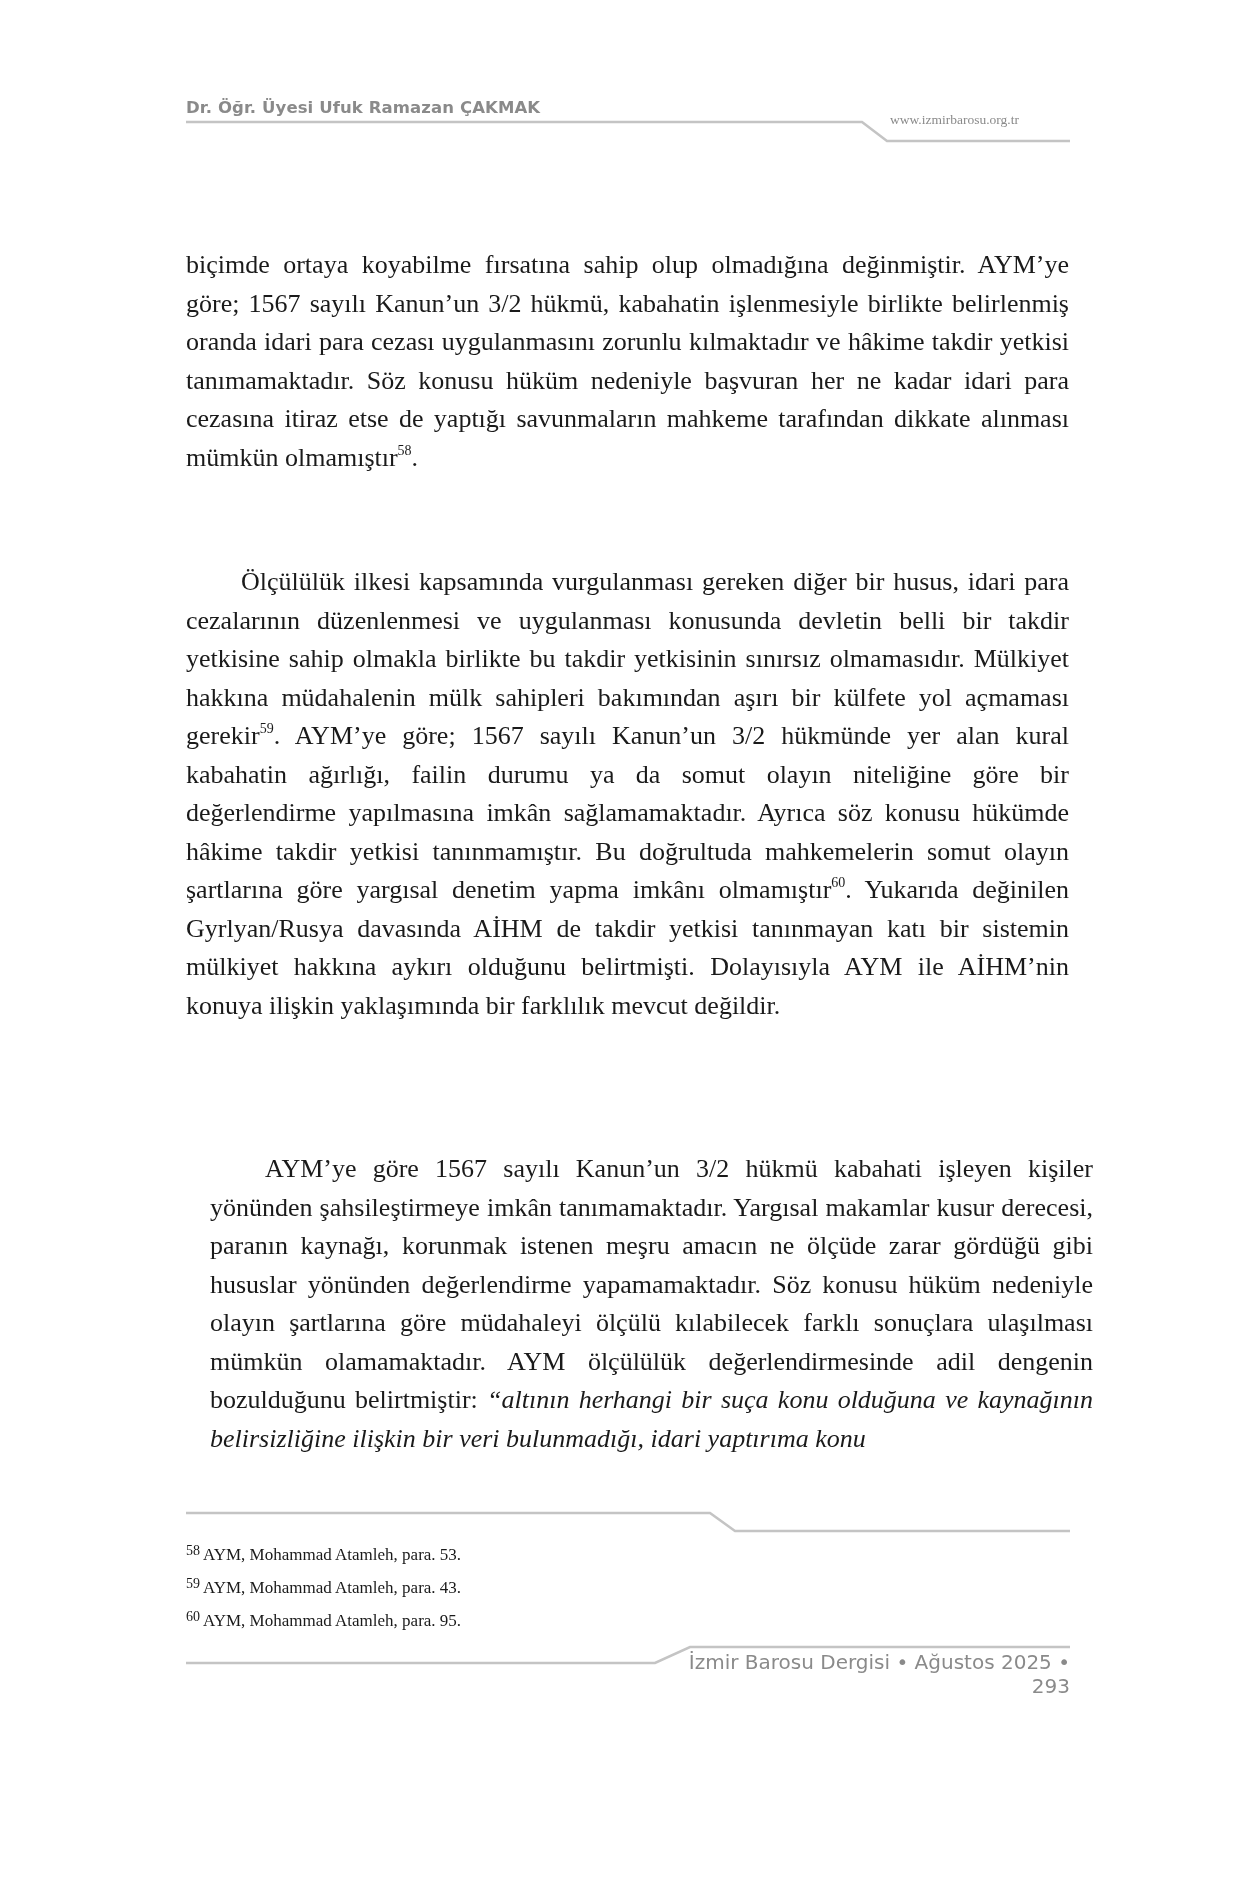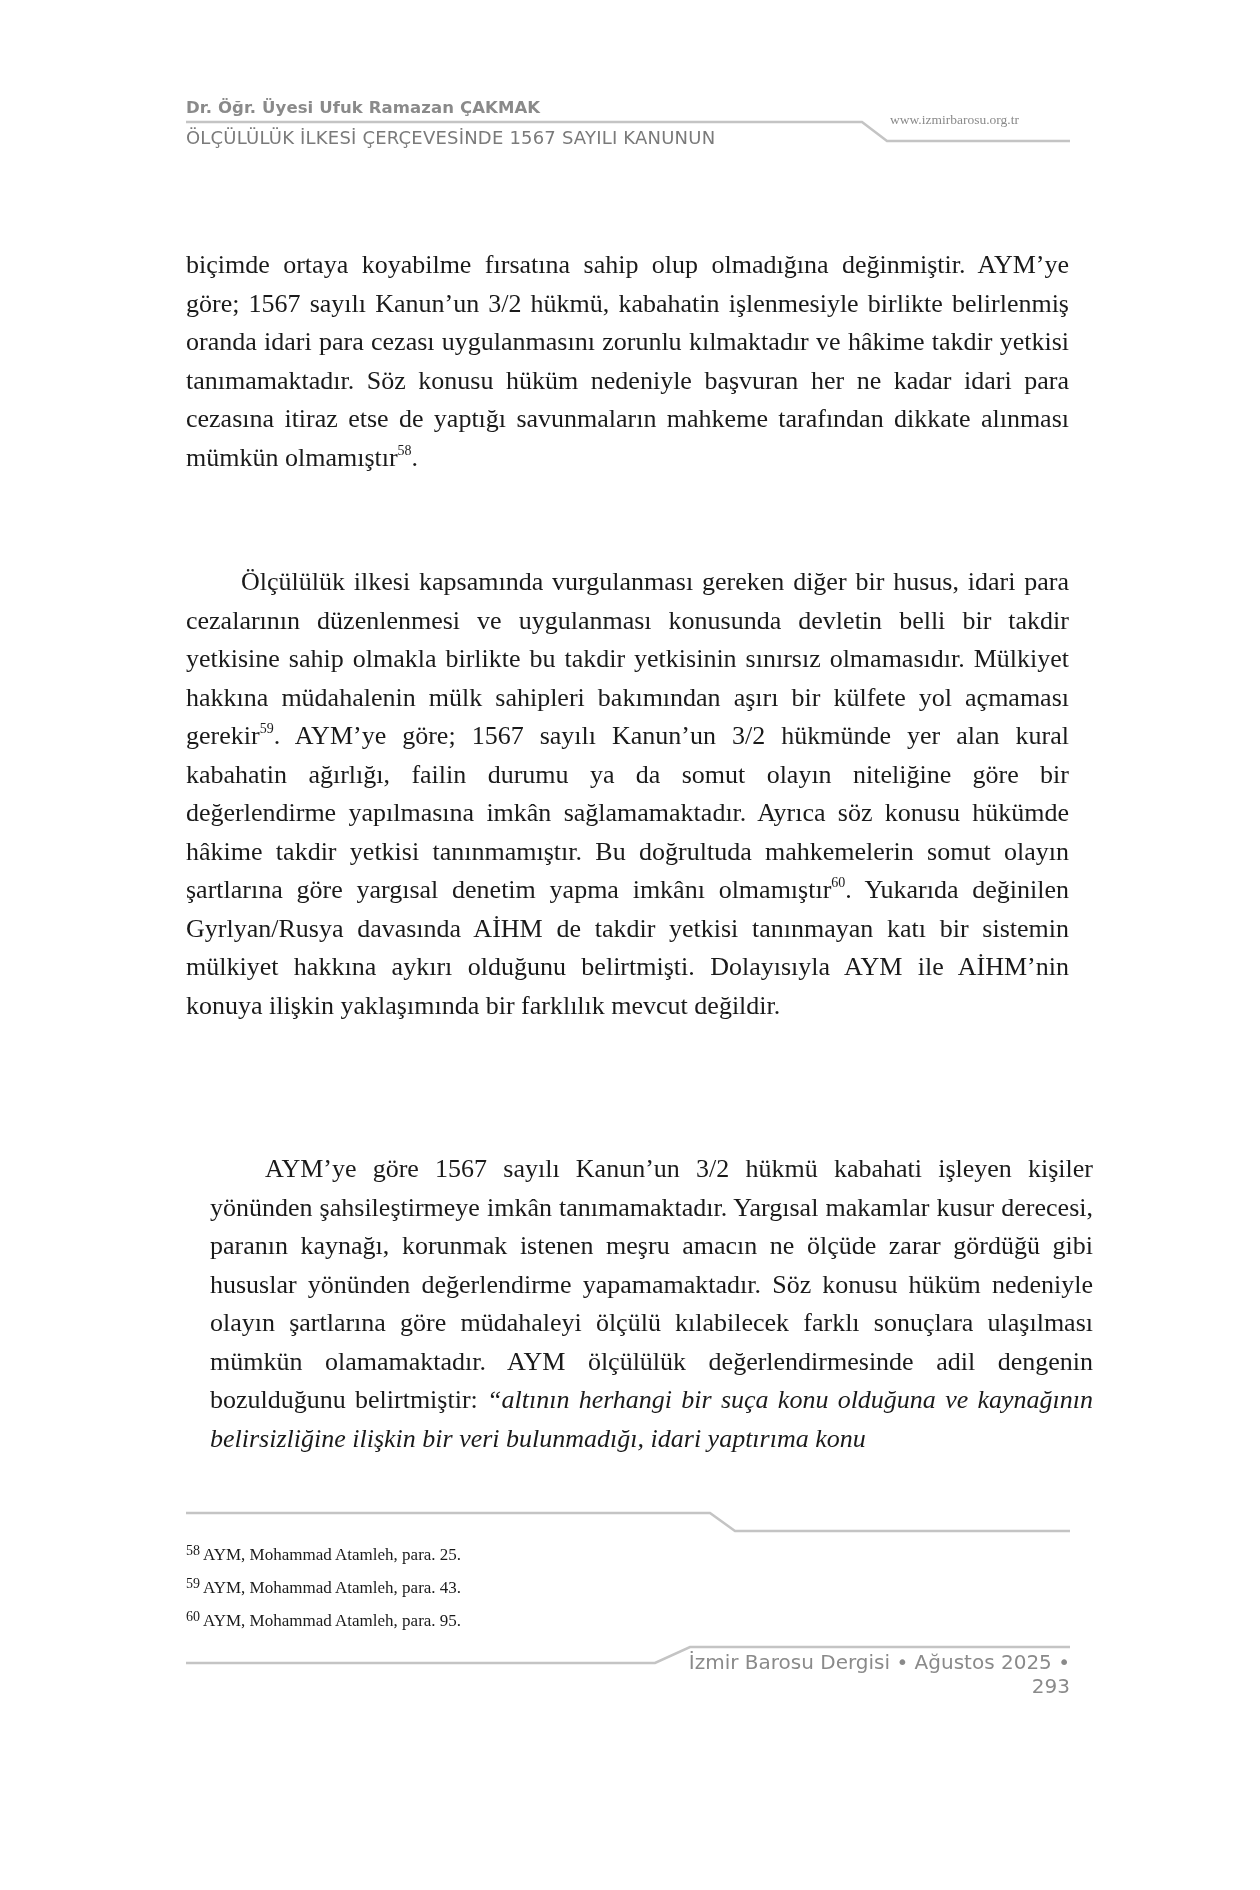--- a/index.html
+++ b/index.html
@@ -28,37 +28,36 @@
 <div class="page">
 
   <svg class="rules">
     <polyline points="186,122 862,122 887,141 1070,141" fill="none" stroke="#c4c4c4" stroke-width="2.5"></polyline>
     <polyline points="186,1513 710,1513 735,1531 1070,1531" fill="none" stroke="#c4c4c4" stroke-width="2.5"></polyline>
     <polyline points="186,1663 655,1663 690,1647 1070,1647" fill="none" stroke="#c4c4c4" stroke-width="2.5"></polyline>
   </svg>
 
   <div class="hdr-author">Dr. Öğr. Üyesi Ufuk Ramazan ÇAKMAK</div>
   <div class="hdr-title">
-    <div>ÖLÇÜLÜLÜK İLKESİ ÇERÇEVESİNDE 1567 SAYILI KANUNUN</div>
   </div>
   <div class="hdr-url">www.izmirbarosu.org.tr</div>
 
   <div class="body-text p1">
     <p><span>biçimde ortaya koyabilme fırsatına sahip olup olmadığına değinmiştir. AYM’ye göre; 1567 sayılı Kanun’un 3/2 hükmü, kabahatin işlenmesiyle birlikte belirlenmiş oranda idari para cezası uygulanmasını zorunlu kılmaktadır ve hâkime takdir yetkisi tanımamaktadır. Söz konusu hüküm nedeniyle başvuran her ne kadar idari para cezasına itiraz etse de yaptığı savunmaların mahkeme tarafından dikkate alınması mümkün olmamıştır</span><sup>58</sup><span>.</span></p>
   </div>
 
   <div class="body-text p2">
     <p class="indent"><span>Ölçülülük ilkesi kapsamında vurgulanması gereken diğer bir husus, idari para cezalarının düzenlenmesi ve uygulanması konusunda devletin belli bir takdir yetkisine sahip olmakla birlikte bu takdir yetkisinin sınırsız olmamasıdır. Mülkiyet hakkına müdahalenin mülk sahipleri bakımından aşırı bir külfete yol açmaması gerekir</span><sup>59</sup><span>. AYM’ye göre; 1567 sayılı Kanun’un 3/2 hükmünde yer alan kural kabahatin ağırlığı, failin durumu ya da somut olayın niteliğine göre bir değerlendirme yapılmasına imkân sağlamamaktadır. Ayrıca söz konusu hükümde hâkime takdir yetkisi tanınmamıştır. Bu doğrultuda mahkemelerin somut olayın şartlarına göre yargısal denetim yapma imkânı olmamıştır</span><sup>60</sup><span>. Yukarıda değinilen Gyrlyan/Rusya davasında AİHM de takdir yetkisi tanınmayan katı bir sistemin mülkiyet hakkına aykırı olduğunu belirtmişti. Dolayısıyla AYM ile AİHM’nin konuya ilişkin yaklaşımında bir farklılık mevcut değildir.</span></p>
   </div>
 
   <div class="body-text p3">
     <p class="indent"><span>AYM’ye göre 1567 sayılı Kanun’un 3/2 hükmü kabahati işleyen kişiler yönünden şahsileştirmeye imkân tanımamaktadır. Yargısal makamlar kusur derecesi, paranın kaynağı, korunmak istenen meşru amacın ne ölçüde zarar gördüğü gibi hususlar yönünden değerlendirme yapamamaktadır. Söz konusu hüküm nedeniyle olayın şartlarına göre müdahaleyi ölçülü kılabilecek farklı sonuçlara ulaşılması mümkün olamamaktadır. AYM ölçülülük değerlendirmesinde adil dengenin bozulduğunu belirtmiştir: </span><span class="quote">“altının herhangi bir suça konu olduğuna ve kaynağının belirsizliğine ilişkin bir veri bulunmadığı, idari yaptırıma konu</span></p>
   </div>
 
   <div class="footnotes">
-    <div class="fn"><sup>58</sup><span>AYM, Mohammad Atamleh, para. 25.</span></div>
+    <div class="fn"><sup>58</sup><span>AYM, Mohammad Atamleh, para. 53.</span></div>
     <div class="fn"><sup>59</sup><span>AYM, Mohammad Atamleh, para. 43.</span></div>
     <div class="fn"><sup>60</sup><span>AYM, Mohammad Atamleh, para. 95.</span></div>
   </div>
 
   <div class="footer">İzmir Barosu Dergisi • Ağustos 2025 •  293</div>
 
 </div>
 
 </body></html>

